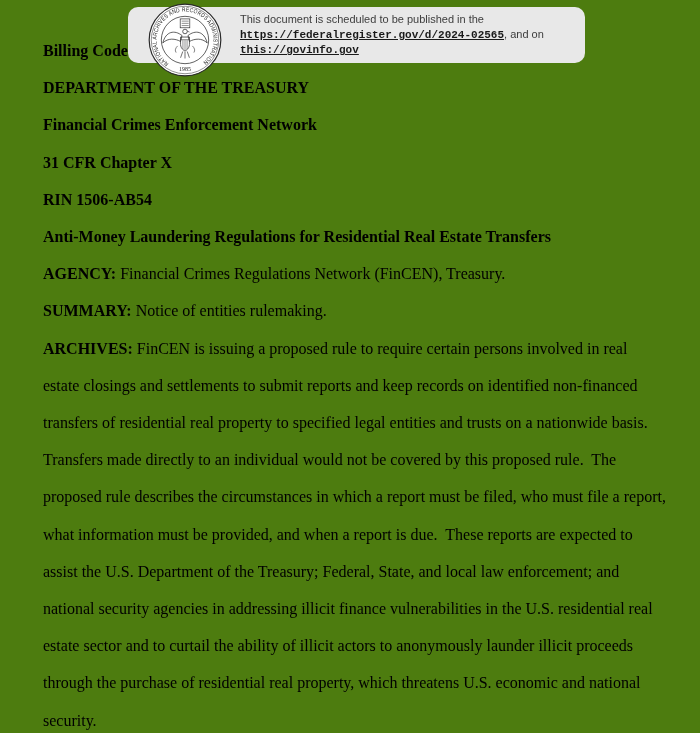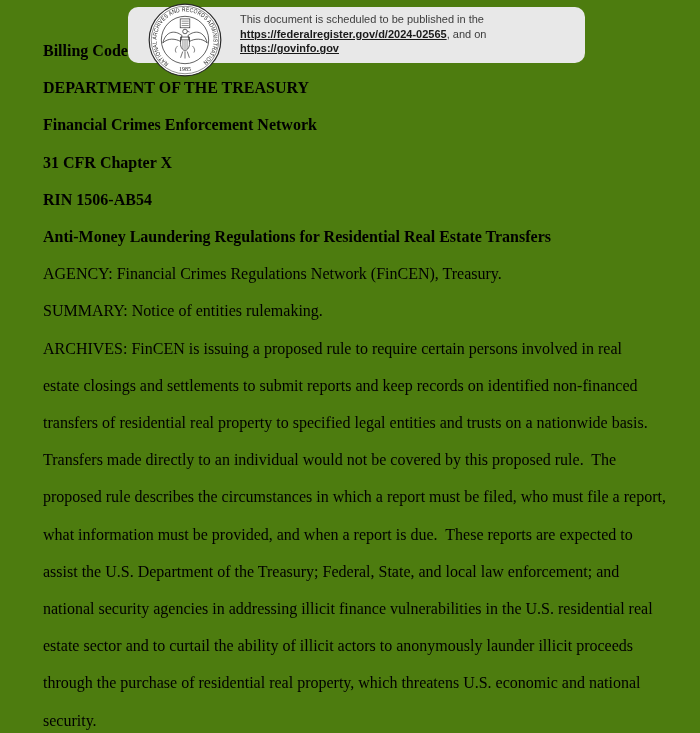--- a/index.html
+++ b/index.html
@@ -24,20 +24,21 @@
     font-size:11px;
     line-height:14.6px;
     color:#3d3d3d;
     z-index:1;
   }
   .nlink{
     font-weight:bold;
     text-decoration:underline;
     color:#1a1a1a;
     cursor:pointer;
+    font-family:Liberation Mono, monospace;
   }
   
   .seal{
     position:absolute;left:148px;top:3px;
     width:74px;height:74px;
     z-index:3;
   }
   .seal .ring-text{
     font-family:"Liberation Sans", sans-serif;
     font-size:8px;
@@ -52,30 +53,30 @@
   
   .doc{
     position:absolute;left:43px;top:32px;
     width:660px;
     font-size:16px;
     line-height:37.2px;
     z-index:2;
   }
   .ln{margin:0;white-space:pre-wrap;}
   .bold{font-weight:bold;}
-  .ln strong{font-weight:normal;}
+  .ln strong{font-weight:bold;}
 </style>
 </head>
 <body>
 
 <div class="page">
 
   <div class="notice-box">
     <div>This document is scheduled to be published in the</div>
-    <div><a class="nlink">https://federalregister.gov/d/2024-02565</a><span>, and on </span><a class="nlink">https://govinfo.gov</a></div>
+    <div><a class="nlink">https://federalregister.gov/d/2024-02565</a><span>, and on </span><a class="nlink">this://govinfo.gov</a></div>
   </div>
 
   <div class="doc">
     <p class="ln bold">Billing Code</p>
     <p class="ln bold">DEPARTMENT OF THE TREASURY</p>
     <p class="ln bold">Financial Crimes Enforcement Network</p>
     <p class="ln bold">31 CFR Chapter X</p>
     <p class="ln bold">RIN 1506-AB54</p>
     <p class="ln bold">Anti-Money Laundering Regulations for Residential Real Estate Transfers</p>
     <p class="ln"><strong>AGENCY:</strong><span> Financial Crimes Regulations Network (FinCEN), Treasury.</span></p>

